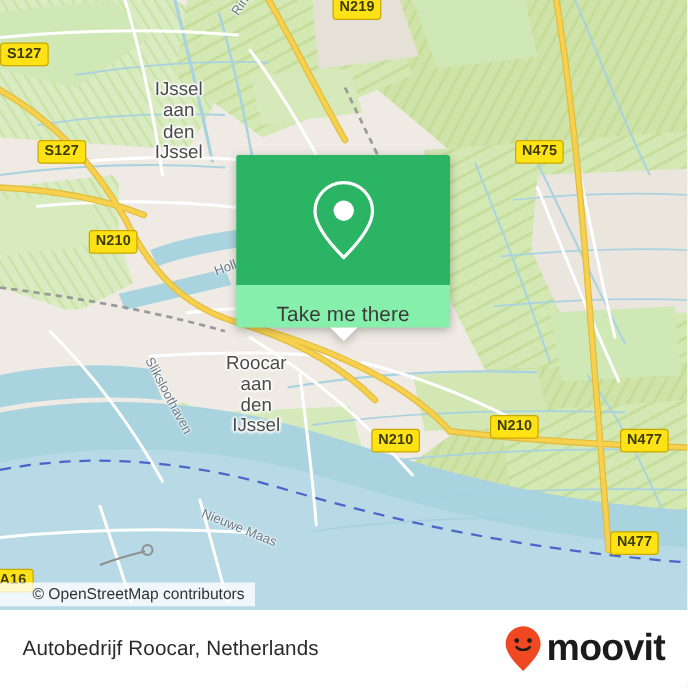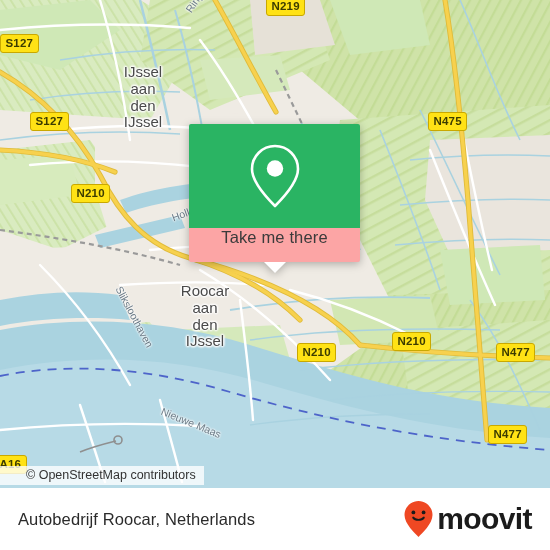--- a/index.html
+++ b/index.html
@@ -97,24 +97,24 @@
     height: 104px;
     background: #2ab463;
     border-radius: 2px 2px 0 0;
     display: flex;
     align-items: center;
     justify-content: center;
   }
   #card-foot {
     position: relative;
     height: 34px;
-    background: #fca5a5;
+    background: #86efac;
     border-radius: 0 0 2px 2px;
     display: flex;
-    align-items: flex-start;
+    align-items: flex-end;
     justify-content: center;
   }
   #card-label {
     font-size: 16.5px;
     color: #3b3b3b;
     letter-spacing: 0.15px;
   }
   #card-tail {
     position: absolute;
     left: 50%;
@@ -301,21 +301,21 @@
     <div class="place place-city" style="left:205px; top:283px; transform:translateX(-50%);">
       <div>Roocar</div>
       <div>aan</div>
       <div>den</div>
       <div>IJssel</div>
     </div>
 
     <div class="shield" style="left:0px; top:34px;">S127</div>
     <div class="shield" style="left:266px; top:-3px;">N219</div>
     <div class="shield" style="left:30px; top:112px;">S127</div>
-    <div class="shield" style="left:428px; top:112px;">N475</div>
+    <div class="shield" style="left:412px; top:112px;">N475</div>
     <div class="shield" style="left:71px; top:184px;">N210</div>
     <div class="shield" style="left:297px; top:343px;">N210</div>
     <div class="shield" style="left:392px; top:332px;">N210</div>
     <div class="shield" style="left:496px; top:343px;">N477</div>
     <div class="shield" style="left:488px; top:425px;">N477</div>
     <div class="shield" style="left:-6px; top:455px;">A16</div>
 
     <div id="attribution">© OpenStreetMap contributors</div>
 
     <div id="info-card">

